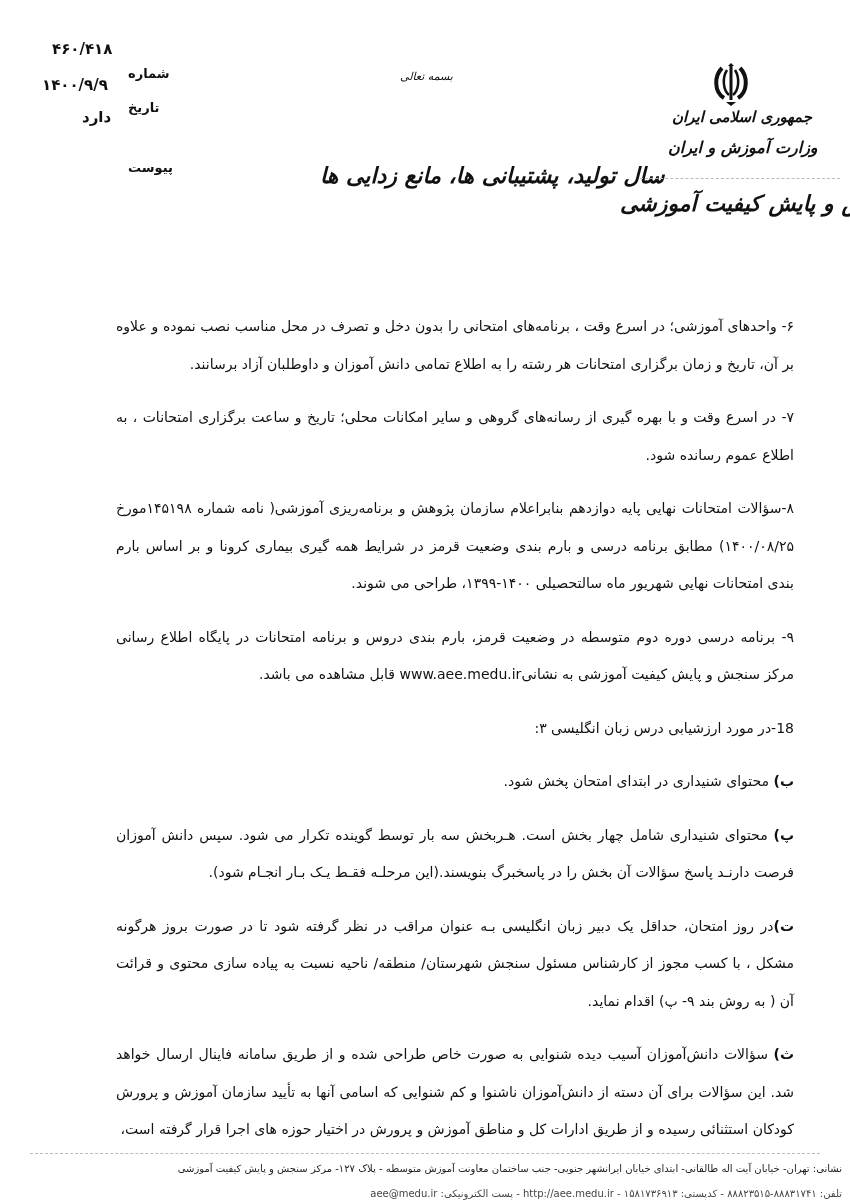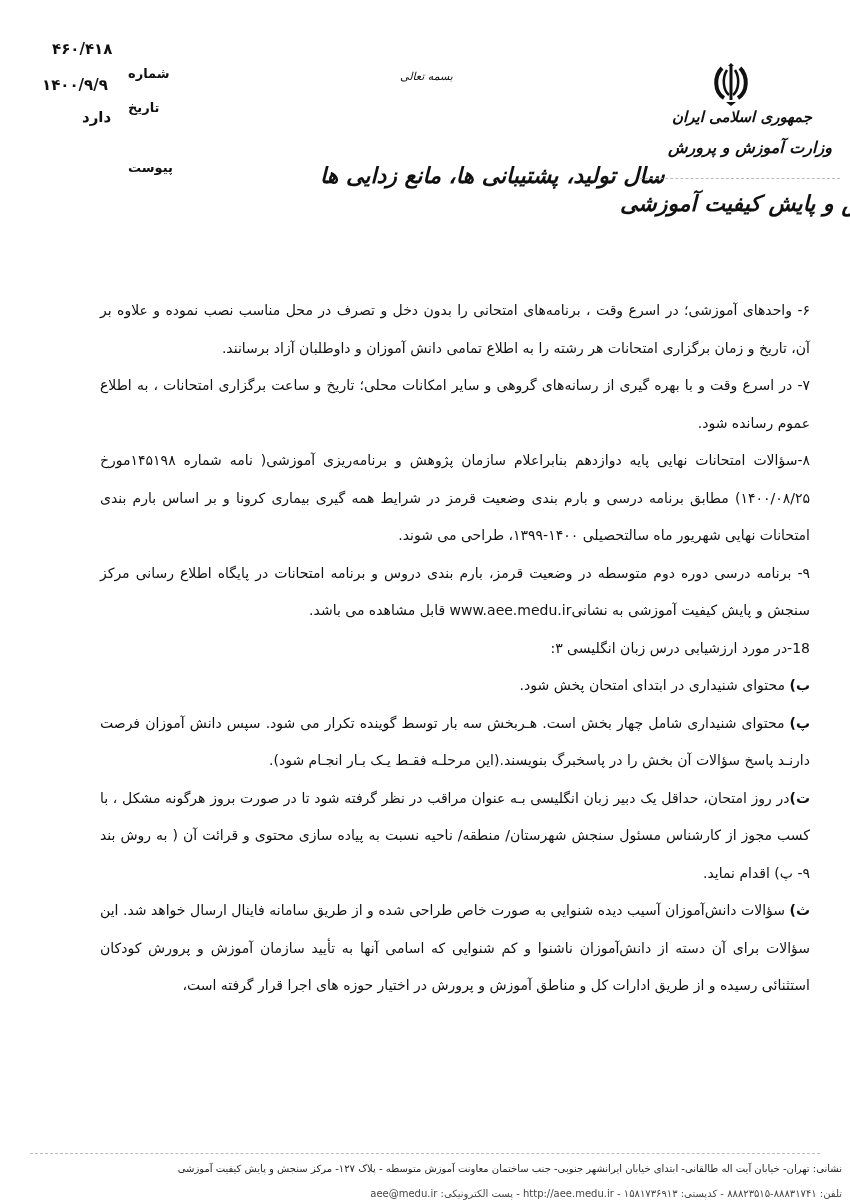--- a/index.html
+++ b/index.html
@@ -13,21 +13,21 @@
 
   
   .bismillah { font-family: "DejaVu Serif", serif; font-style: italic; font-size: 11px; direction: rtl; text-align: center; }
   .slogan { font-family: "DejaVu Serif", serif; font-style: italic; font-size: 22px; font-weight: bold; direction: rtl; white-space: nowrap; }
   .org-line { font-family: "DejaVu Serif", serif; font-style: italic; font-weight: bold; direction: rtl; white-space: nowrap; }
 
   
   .body-text { position: absolute; left: 100px; right: 40px; top: 292px;
                direction: rtl; text-align: justify; font-family: "DejaVu Sans", sans-serif;
                font-size: 14px; line-height: 37.5px; }
-  .para { margin: 0; }
+  .para { margin: 16px; }
   .para b { font-weight: bold; }
   .latin { direction: ltr; unicode-bidi: embed; }
 
   .dots { position: absolute; height: 1px; border-top: 1px dashed #bbb; }
 
   .footer { position: absolute; left: 0; right: 8px; top: 1163px; direction: rtl;
             font-family: "DejaVu Sans", sans-serif; font-size: 10px; white-space: nowrap; color: #222; }
   .footer2 { position: absolute; left: 0; right: 8px; top: 1188px; direction: rtl;
              font-family: "DejaVu Sans", sans-serif; font-size: 10px; white-space: nowrap; color: #444; }
 </style>
@@ -49,21 +49,21 @@
     <path d="M14 6 C6 14 6 30 16 36" fill="none" stroke="#111" stroke-width="4"></path>
     <path d="M32 6 C40 14 40 30 30 36" fill="none" stroke="#111" stroke-width="4"></path>
     <path d="M19 8 C14 16 15 28 21 33" fill="none" stroke="#111" stroke-width="2.5"></path>
     <path d="M27 8 C32 16 31 28 25 33" fill="none" stroke="#111" stroke-width="2.5"></path>
     <rect x="21.5" y="4" width="3" height="34" fill="#111"></rect>
     <path d="M20 4 L23 1 L26 4 Z" fill="#111"></path>
     <path d="M18 40 L28 40 L23 44 Z" fill="#111"></path>
   </svg>
 </div>
 <div class="abs org-line" style="left:672px; top:108px; font-size:15px;">جمهوری اسلامی ایران</div>
-<div class="abs org-line" style="left:668px; top:138px; font-size:16px;">وزارت آموزش و پرورش</div>
+<div class="abs org-line" style="left:668px; top:138px; font-size:16px;">وزارت آموزش و ایران</div>
 <div class="abs dots" style="left:640px; top:178px; width:200px;"></div>
 <div class="abs org-line" style="left:620px; top:190px; font-size:22px;">مرکز سنجش و پایش کیفیت آموزشی</div>
 
 <div class="body-text">
   <p class="para">۶- واحدهای آموزشی؛ در اسرع وقت ، برنامه‌های امتحانی را بدون دخل و تصرف در محل مناسب نصب نموده و علاوه بر آن، تاریخ و زمان برگزاری امتحانات هر رشته را به اطلاع تمامی دانش آموزان و داوطلبان آزاد برسانند.</p>
   <p class="para">۷- در اسرع وقت و با بهره گیری از رسانه‌های گروهی و سایر امکانات محلی؛ تاریخ و ساعت برگزاری امتحانات ، به اطلاع عموم رسانده شود.</p>
   <p class="para">۸-سؤالات امتحانات نهایی پایه دوازدهم بنابراعلام سازمان پژوهش و برنامه‌ریزی آموزشی( نامه شماره ۱۴۵۱۹۸مورخ ۱۴۰۰/۰۸/۲۵) مطابق برنامه درسی و بارم بندی وضعیت قرمز در شرایط همه گیری بیماری کرونا و بر اساس بارم بندی امتحانات نهایی شهریور ماه سالتحصیلی ۱۴۰۰-۱۳۹۹، طراحی می شوند.</p>
   <p class="para"><span>۹- برنامه درسی دوره دوم متوسطه در وضعیت قرمز، بارم بندی دروس و برنامه امتحانات در پایگاه اطلاع رسانی مرکز سنجش و پایش کیفیت آموزشی به نشانی</span><span class="latin">www.aee.medu.ir</span><span> قابل مشاهده می باشد.</span></p>
   <p class="para">18-در مورد ارزشیابی درس زبان انگلیسی ۳:</p>
   <p class="para"><b>ب)</b><span> محتوای  شنیداری در ابتدای امتحان پخش شود.</span></p>

